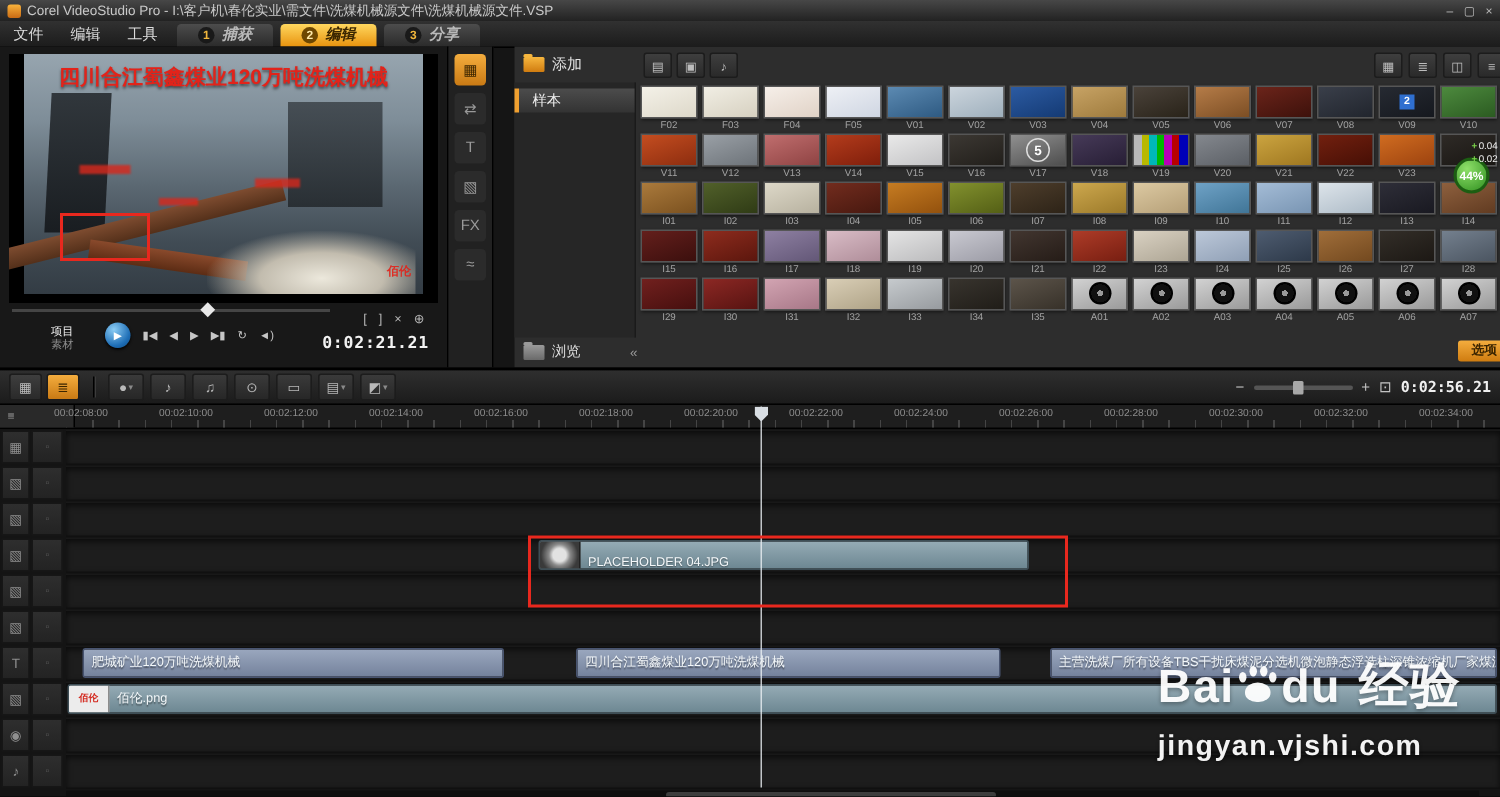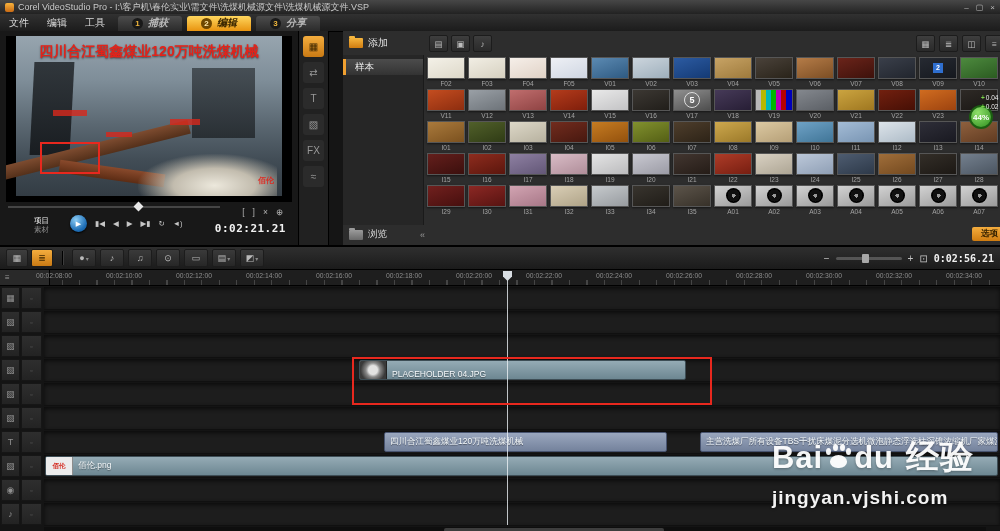--- a/index.html
+++ b/index.html
@@ -512,20 +512,23 @@
         </div>
         <div class="track-row" style="top: 122px;">
           <div class="th-cell">▧</div>
           <div class="th-cell c2">▫</div>
           <div class="track-bed"></div>
         </div>
         <div class="track-row" style="top: 146px;">
           <div class="th-cell">T</div>
           <div class="th-cell c2">▫</div>
           <div class="track-bed"></div>
+          <div class="clip tclip" style="left: 55px; width: 281px;">
+            <span class="clip-label">肥城矿业120万吨洗煤机械</span>
+          </div>
           <div class="clip tclip" style="left: 384px; width: 283px;">
             <span class="clip-label">四川合江蜀鑫煤业120万吨洗煤机械</span>
           </div>
           <div class="clip tclip" style="left: 700px; width: 298px;">
             <span class="clip-label">主营洗煤厂所有设备TBS干扰床煤泥分选机微泡静态浮选柱深锥浓缩机厂家煤泥</span>
           </div>
         </div>
         <div class="track-row" style="top: 170px;">
           <div class="th-cell">▧</div>
           <div class="th-cell c2">▫</div>

